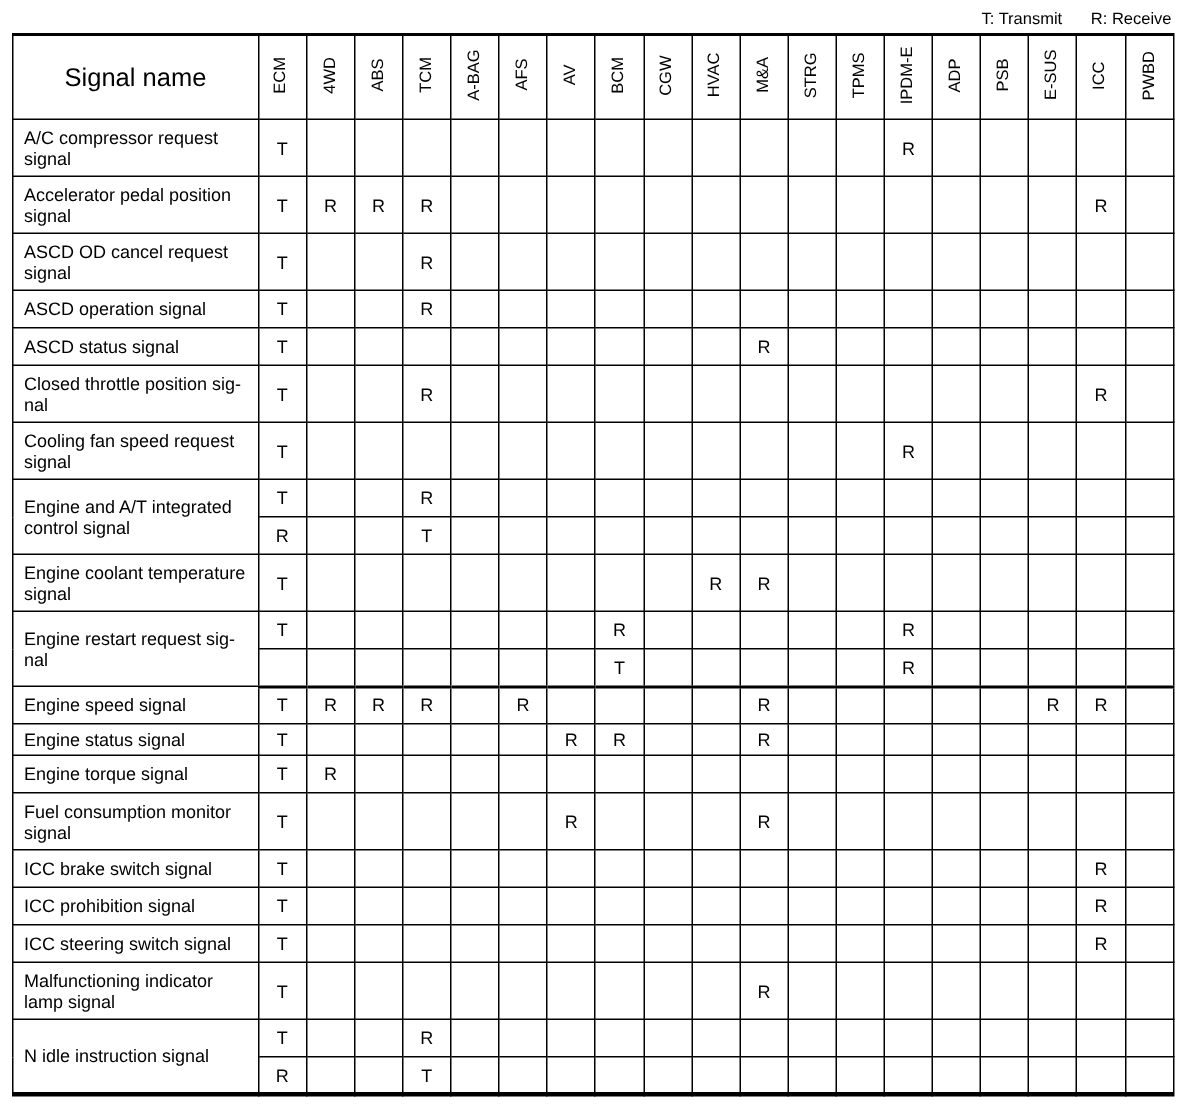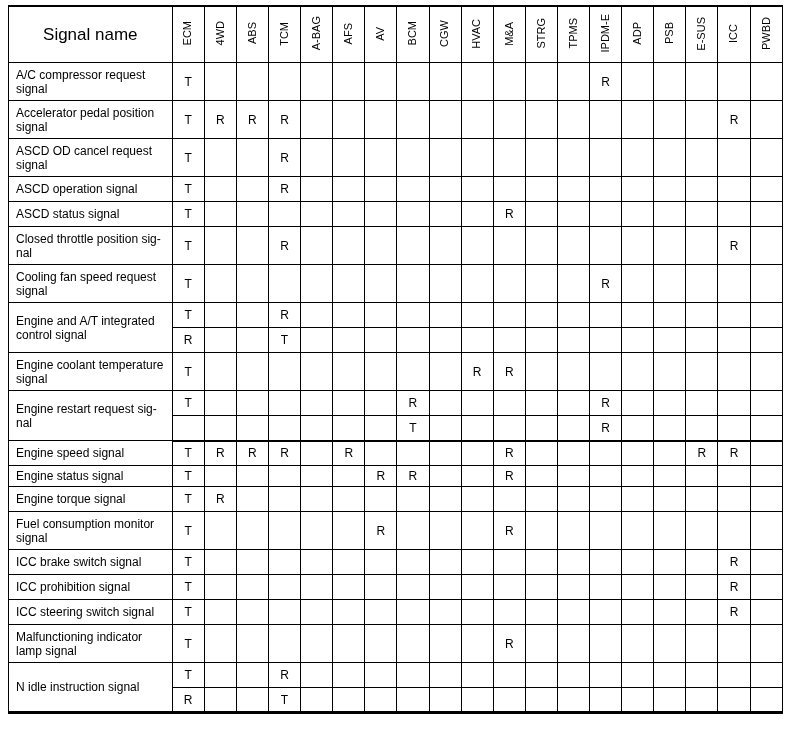--- a/index.html
+++ b/index.html
@@ -72,20 +72,24 @@
     vertical-align: middle;
   }
   tr.thick td {
     border-bottom: 2px solid #000;
   }
 </style>
 </head>
 <body>
 
 <div class="page">
+  <div class="legend">
+    <span>T: Transmit</span>
+    <span>R: Receive</span>
+  </div>
   <table class="signal-table">
     <colgroup id="cols">
         <col style="width: 163px;">
         <col style="width: 32px;">
         <col style="width: 32px;">
         <col style="width: 32px;">
         <col style="width: 32px;">
         <col style="width: 32px;">
         <col style="width: 32px;">
         <col style="width: 32px;">

